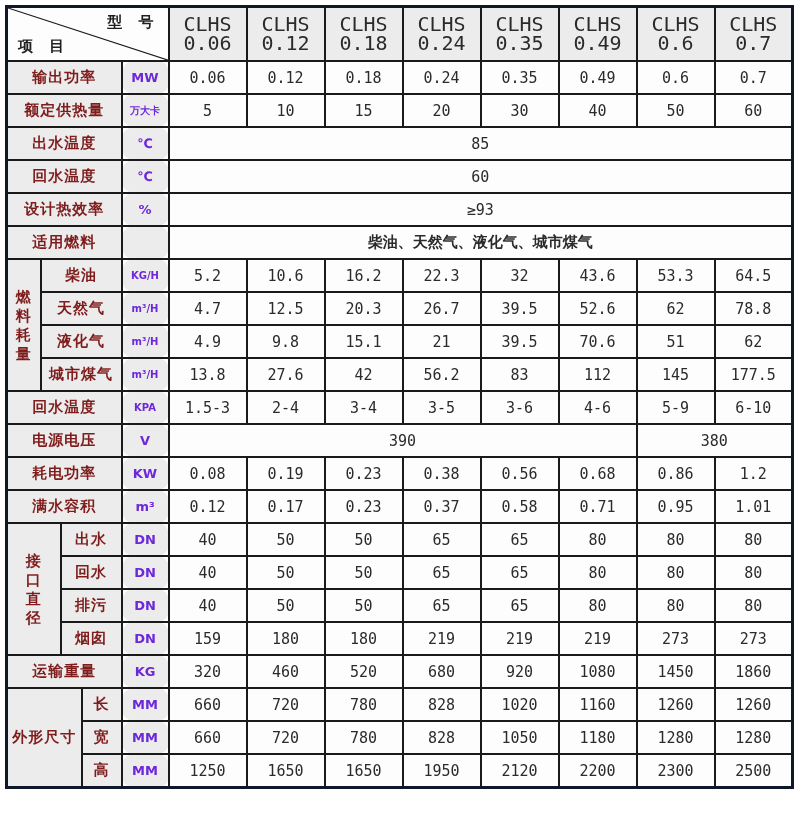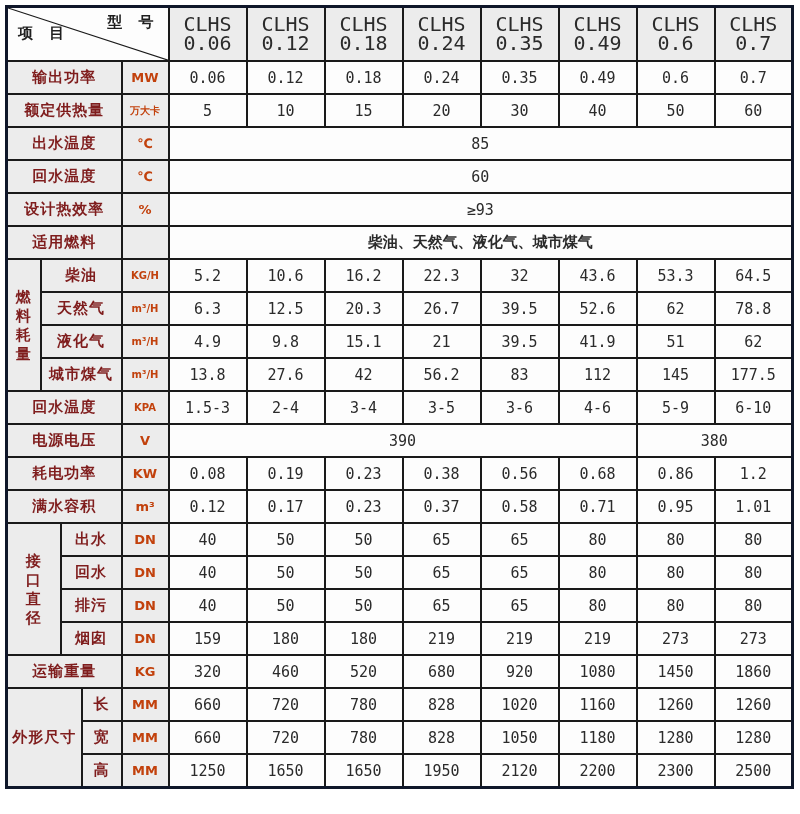--- a/index.html
+++ b/index.html
@@ -3,31 +3,31 @@
 <meta charset="utf-8">
 <style>
   html,body{margin:0;padding:0;background:#ffffff;}
   body{width:800px;height:814px;overflow:hidden;font-family:"Liberation Sans","DejaVu Sans",sans-serif;}
   table{border-collapse:collapse;table-layout:fixed;margin:5px;width:786px;border:3px solid #0f172a;padding-left:25px;}
   td,th{border:2px solid #1a1a1a;padding:0;text-align:center;vertical-align:middle;overflow:hidden;}
   thead th{height:52px;background:#ececec;}
   tbody td{height:31px;}
   .lab{background:#ececec;font-weight:bold;font-size:15px;color:#7f1d1d;letter-spacing:1px;}
   .lab.vert div{line-height:19px;font-size:15px;}
-  .unit{background:#ececec;font-weight:bold;font-size:13px;color:#c2410c;font-family:"DejaVu Sans","Liberation Sans",sans-serif;}
+  .unit{background:#ececec;font-weight:bold;font-size:13px;color:#6d28d9;font-family:"DejaVu Sans","Liberation Sans",sans-serif;border-radius:12px;}
   .unit.small{font-size:10px;letter-spacing:0;}
   .val{background:#fdfdfd;font-family:"DejaVu Sans Mono","Liberation Mono",monospace;font-size:15px;color:#2b2b2b;}
   th.model{font-family:"DejaVu Sans Mono","Liberation Mono",monospace;font-size:20px;color:#2b2b2b;font-weight:normal;}
   th.model .m1{display:block;line-height:19px;}
   th.model .m2{display:block;line-height:19px;}
   th.corner{position:relative;background:#fdfdfd;padding:0;}
   th.corner svg{position:absolute;left:0;top:0;width:100%;height:100%;}
   th.corner line{stroke:#1a1a1a;stroke-width:1.6;}
   .c-tr{position:absolute;top:5px;right:8px;font-weight:bold;font-size:15px;color:#1f1f1f;letter-spacing:6px;}
-  .c-bl{position:absolute;bottom:17px;left:10px;font-weight:bold;font-size:15px;color:#1f1f1f;letter-spacing:6px;}
+  .c-bl{position:absolute;bottom:4px;left:10px;font-weight:bold;font-size:15px;color:#1f1f1f;letter-spacing:6px;}
 </style>
 </head>
 <body>
 
 <table id="spec-table">
   <colgroup>
     <col style="width:34px">
       <col style="width:20px">
       <col style="width:21px">
       <col style="width:40px">
@@ -143,38 +143,38 @@
         <td class="val">16.2</td>
         <td class="val">22.3</td>
         <td class="val">32</td>
         <td class="val">43.6</td>
         <td class="val">53.3</td>
         <td class="val">64.5</td>
       </tr>
       <tr>
         <td colspan="3" class="lab">天然气</td>
         <td class="unit small">m³/H</td>
-        <td class="val">6.3</td>
+        <td class="val">4.7</td>
         <td class="val">12.5</td>
         <td class="val">20.3</td>
         <td class="val">26.7</td>
         <td class="val">39.5</td>
         <td class="val">52.6</td>
         <td class="val">62</td>
         <td class="val">78.8</td>
       </tr>
       <tr>
         <td colspan="3" class="lab">液化气</td>
         <td class="unit small">m³/H</td>
         <td class="val">4.9</td>
         <td class="val">9.8</td>
         <td class="val">15.1</td>
         <td class="val">21</td>
         <td class="val">39.5</td>
-        <td class="val">41.9</td>
+        <td class="val">70.6</td>
         <td class="val">51</td>
         <td class="val">62</td>
       </tr>
       <tr>
         <td colspan="3" class="lab">城市煤气</td>
         <td class="unit small">m³/H</td>
         <td class="val">13.8</td>
         <td class="val">27.6</td>
         <td class="val">42</td>
         <td class="val">56.2</td>

